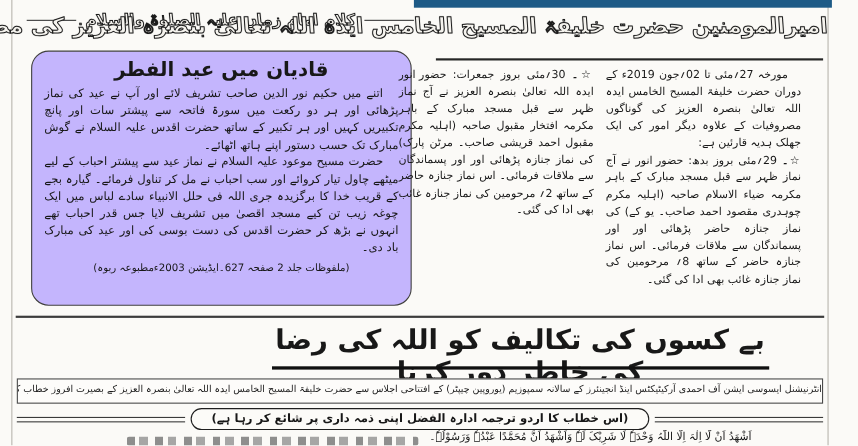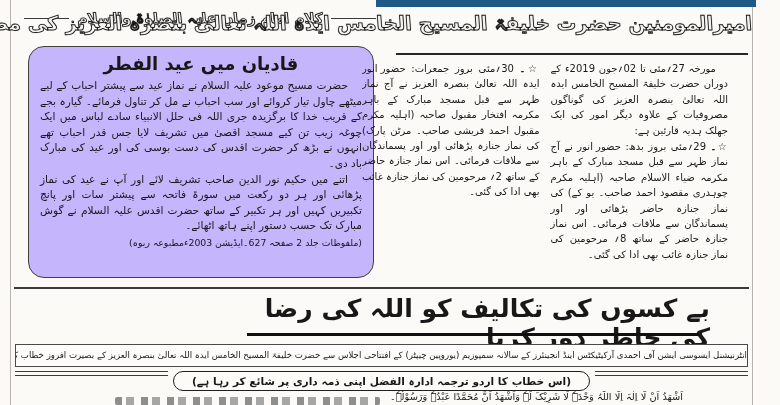--- a/index.html
+++ b/index.html
@@ -18,46 +18,46 @@
   #masthead .mline { flex:1; height:1px; background:#3a3a3a; }
   .outline-cal { color:#f5f3ee; -webkit-text-stroke:0.9px #1b1b1b; text-shadow:0 0 1px #1b1b1b; font-weight:bold; white-space:nowrap; }
   #masthead .mtext { font-size:14px; transform:skewX(6deg); }
 
   
   #eid-box { position:absolute; left:28px; top:46px; width:346px; height:232px;
              border:1.6px solid #41413f; border-radius:16px; padding:5px 11px 4px; background:#c4b5fd; }
   #eid-title { text-align:center; font-size:18px; font-weight:bold; margin:1px 0 4px; }
   .eid-para { font-size:10.6px; line-height:15.6px; text-align:justify; text-align-last:right; direction:rtl; }
   .eid-para.indent { text-indent:14px; }
-  #eid-citation { font-size:9.3px; text-align:right; margin-top:3px; }
+  #eid-citation { font-size:9.3px; text-align:center; margin-top:3px; }
 
   
   #act-headline { position:absolute; left:384px; top:12px; width:368px; text-align:center; font-size:19.5px; transform:skewX(4deg); }
   #act-underline { position:absolute; left:396px; top:53px; width:352px; height:2px; background:#262626; }
 
   
   #news { position:absolute; left:362px; top:61px; width:366px; height:213px;
           column-count:2; column-gap:11px; column-fill:auto; direction:rtl;
           font-size:10px; line-height:15.4px; text-align:justify; text-align-last:right; overflow:hidden; }
   #news p { margin:0 0 1px; }
   #news .intro { text-indent:12px; }
   .news-label { font-weight:normal; }
   .star { font-weight:bold; }
 
   
   #mid-rule { position:absolute; left:14px; top:287px; width:735px; height:2px; background:#3c3c3c; }
 
   
-  #speech-headline { position:absolute; left:235px; top:294px; width:475px; font-size:25px; font-weight:bold; letter-spacing:-0.5px; }
+  #speech-headline { position:absolute; left:235px; top:294px; width:475px; text-align:center; font-size:25px; font-weight:bold; letter-spacing:-0.5px; }
   #speech-underline { position:absolute; left:247px; top:333px; width:452px; height:3px; background:#101010; }
 
   #byline-box { position:absolute; left:15px; top:344px; width:733px; height:23px; border:1px solid #4a4a4a;
                 font-size:8.6px; line-height:21px; text-align:center; white-space:nowrap; overflow:hidden; background:#fdfcfa; }
 
-  #note-row { position:absolute; left:15px; top:371px; width:733px; height:20px; display:flex; align-items:flex-start; gap:5px; direction:rtl; }
+  #note-row { position:absolute; left:15px; top:371px; width:733px; height:20px; display:flex; align-items:center; gap:5px; direction:rtl; }
   .dbl-line { flex:1; height:5px; border-top:1.4px solid #3a3a3a; border-bottom:1.4px solid #3a3a3a; }
   #note-pill { border:1.4px solid #1f1f1f; border-radius:13px; padding:0 18px; font-size:10.6px; font-weight:bold;
                line-height:18px; white-space:nowrap; background:#fcfbf8; }
 
   
   #shahada { position:absolute; left:390px; top:391px; width:340px; height:14px; overflow:hidden;
              font-size:9.8px; text-align:left; direction:rtl; }
   #clipped-fragment { position:absolute; left:115px; top:397px; width:265px; height:8px; overflow:hidden; opacity:.75;
              background:repeating-linear-gradient(90deg,#6a6a6a 0 7px,transparent 7px 11px,#8a8a8a 11px 19px,transparent 19px 26px);
              border-radius:2px; }
@@ -72,22 +72,22 @@
   <div id="top-bar" style="background: rgb(29, 90, 134);"></div>
 
   <div id="masthead">
     <div class="mline"></div>
     <div class="mtext outline-cal">کلام امامِ زماں علیہ الصلوٰۃ والسلام</div>
     <div class="mline"></div>
   </div>
 
   <div id="eid-box">
     <div id="eid-title">قادیان میں عید الفطر</div>
+    <div class="eid-para indent">اتنے میں حکیم نور الدین صاحب تشریف لائے اور آپ نے عید کی نماز پڑھائی اور ہر دو رکعت میں سورۃ فاتحہ سے پیشتر سات اور پانچ تکبیریں کہیں اور ہر تکبیر کے ساتھ حضرت اقدس علیہ السلام نے گوش مبارک تک حسب دستور اپنے ہاتھ اٹھائے۔</div>
     <div class="eid-para indent">حضرت مسیح موعود علیہ السلام نے نماز عید سے پیشتر احباب کے لیے میٹھے چاول تیار کروائے اور سب احباب نے مل کر تناول فرمائے۔ گیارہ بجے کے قریب خدا کا برگزیدہ جری اللہ فی حلل الانبیاء سادے لباس میں ایک چوغہ زیب تن کیے مسجد اقصیٰ میں تشریف لایا جس قدر احباب تھے انہوں نے بڑھ کر حضرت اقدس کی دست بوسی کی اور عید کی مبارک باد دی۔</div>
-    <div class="eid-para indent">اتنے میں حکیم نور الدین صاحب تشریف لائے اور آپ نے عید کی نماز پڑھائی اور ہر دو رکعت میں سورۃ فاتحہ سے پیشتر سات اور پانچ تکبیریں کہیں اور ہر تکبیر کے ساتھ حضرت اقدس علیہ السلام نے گوش مبارک تک حسب دستور اپنے ہاتھ اٹھائے۔</div>
     <div id="eid-citation">(ملفوظات جلد 2 صفحہ 627۔ایڈیشن 2003ءمطبوعہ ربوہ)</div>
   </div>
 
   <div id="act-headline" class="outline-cal">امیرالمومنین حضرت خلیفۃ المسیح الخامس ایدہ اللہ تعالیٰ بنصرہ العزیز کی مصروفیات</div>
   <div id="act-underline"></div>
 
   <div id="news">
     <p class="intro">مورخہ 27؍مئی تا 02؍جون 2019ء کے دوران حضرت خلیفۃ المسیح الخامس ایدہ اللہ تعالیٰ بنصرہ العزیز کی گوناگوں مصروفیات کے علاوہ دیگر امور کی ایک جھلک ہدیہ قارئین ہے:</p>
     <p><span class="star">☆۔</span> <span class="news-label">29؍مئی بروز بدھ:</span> <span>حضور انور نے آج نماز ظہر سے قبل مسجد مبارک کے باہر مکرمہ ضیاء الاسلام صاحبہ (اہلیہ مکرم چوہدری مقصود احمد صاحب۔ یو کے) کی نماز جنازہ حاضر پڑھائی اور اور پسماندگان سے ملاقات فرمائی۔ اس نماز جنازہ حاضر کے ساتھ 8؍ مرحومین کی نماز جنازہ غائب بھی ادا کی گئی۔</span></p>
     <p><span class="star">☆۔</span> <span class="news-label">30؍مئی بروز جمعرات:</span> <span>حضور انور ایدہ اللہ تعالیٰ بنصرہ العزیز نے آج نماز ظہر سے قبل مسجد مبارک کے باہر مکرمہ افتخار مقبول صاحبہ (اہلیہ مکرم مقبول احمد قریشی صاحب۔ مرٹن پارک) کی نماز جنازہ پڑھائی اور اور پسماندگان سے ملاقات فرمائی۔ اس نماز جنازہ حاضر کے ساتھ 2؍ مرحومین کی نماز جنازہ غائب بھی ادا کی گئی۔</span></p>

